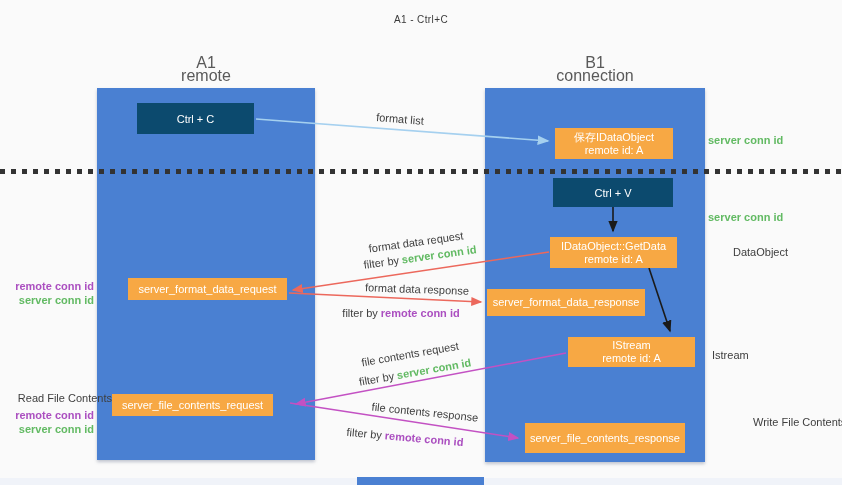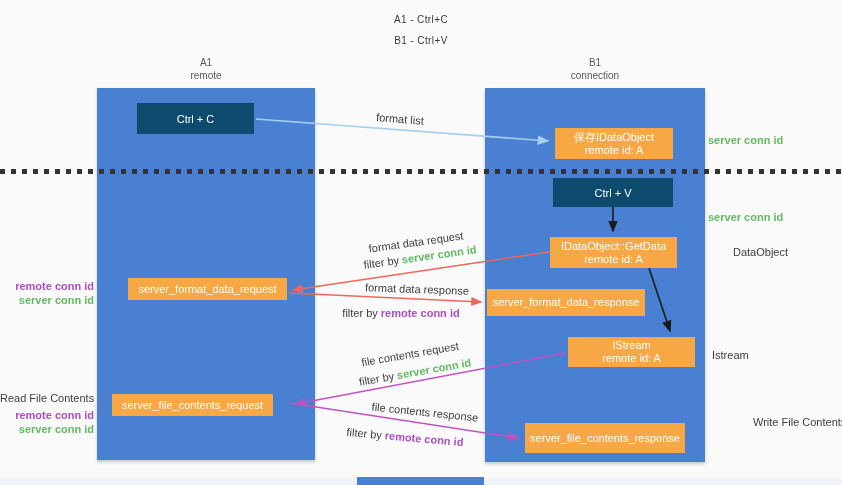--- a/index.html
+++ b/index.html
@@ -3,42 +3,41 @@
 <meta charset="utf-8">
 <style>
   html,body{margin:0;padding:0;}
   body{
     width:842px;height:485px;position:relative;overflow:hidden;
     background:#fafafa;
     font-family:"Liberation Sans","DejaVu Sans",sans-serif;
   }
   .abs{position:absolute;}
   .title{left:0;right:0;top:9px;text-align:center;font-size:10px;color:#3a3a3a;line-height:21px;letter-spacing:.4px;}
-  .colhead{text-align:center;font-size:10px;color:#595959;line-height:13px;}
+  .colhead{text-align:center;font-size:16px;color:#595959;line-height:13px;}
   .col{background:#4a80d2;box-shadow:0 2px 3px rgba(90,100,130,.35);}
   .gnode{background:#0c4a6e;color:#fff;font-size:11px;display:flex;align-items:center;justify-content:center;}
   .onode{background:#f7a844;color:#fff;font-size:11px;display:flex;flex-direction:column;align-items:center;justify-content:center;line-height:13px;white-space:nowrap;}
   .lbl{font-size:11px;color:#3e3e3e;white-space:nowrap;}
   .ctr{transform:translate(-50%,-50%);}
   .green{color:#62ba63;font-weight:bold;}
   .purple{color:#ab4fc0;font-weight:bold;}
   .leftcol{width:94px;left:0;text-align:right;font-size:11px;line-height:14px;font-weight:bold;white-space:nowrap;}
   .dotted{left:0;top:169px;width:842px;height:5px;
     background:repeating-linear-gradient(90deg,#333 0 5px,transparent 5px 11px);}
   .gap{display:inline-block;width:3px;}
   svg.arrows{position:absolute;left:0;top:0;pointer-events:none;}
   .botstrip{left:0;top:478px;width:842px;height:7px;background:#f0f3f9;}
   .botbar{left:357px;top:477px;width:127px;height:8px;background:#4a80d2;}
 </style>
 </head>
 <body>
 
 <div class="abs title">
   <div>A1 - Ctrl+C</div>
-  <div>B1 - Ctrl+V</div>
 </div>
 
 <div class="abs colhead" style="left:97px;top:56px;width:218px;">
   <div>A1</div>
   <div>remote</div>
 </div>
 <div class="abs colhead" style="left:485px;top:56px;width:220px;">
   <div>B1</div>
   <div>connection</div>
 </div>
@@ -136,20 +135,20 @@
 <div class="abs lbl green" style="left:708px;top:134px;">server conn id</div>
 <div class="abs lbl green" style="left:708px;top:211px;">server conn id</div>
 <div class="abs lbl" style="left:713px;top:246px;padding-left:20px;">DataObject</div>
 <div class="abs lbl" style="left:712px;top:349px;">Istream</div>
 <div class="abs lbl" style="left:713px;top:416px;margin-left:40px;">Write File Contents</div>
 
 <div class="abs leftcol" style="top:279px;">
   <div class="purple">remote conn id</div>
   <div class="green">server conn id</div>
 </div>
-<div class="abs lbl" style="left:0;width:90px;text-align:right;top:392px;">Read File Contents</div>
+<div class="abs lbl" style="left:0;width:112px;text-align:right;top:392px;">Read File Contents</div>
 <div class="abs leftcol" style="top:408px;">
   <div class="purple">remote conn id</div>
   <div class="green">server conn id</div>
 </div>
 
 <div class="abs botstrip"></div>
 <div class="abs botbar"></div>
 
 </body></html>

